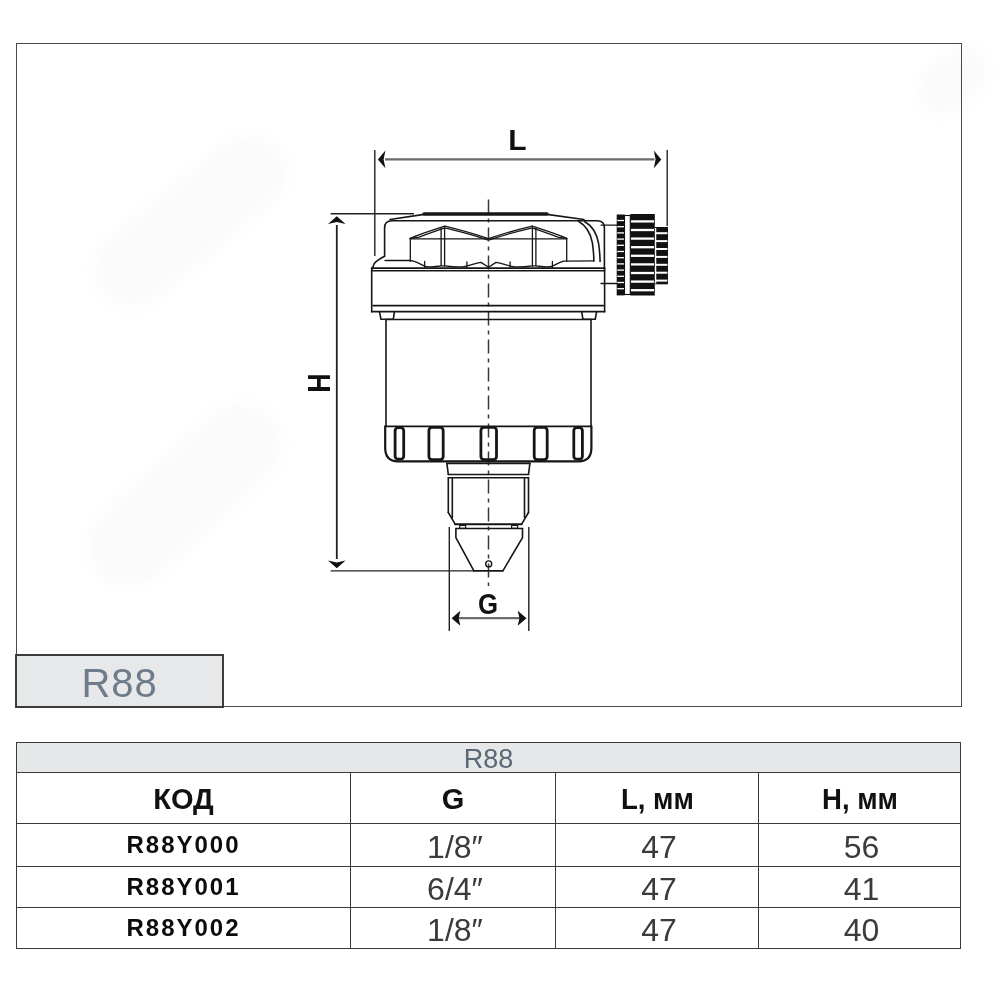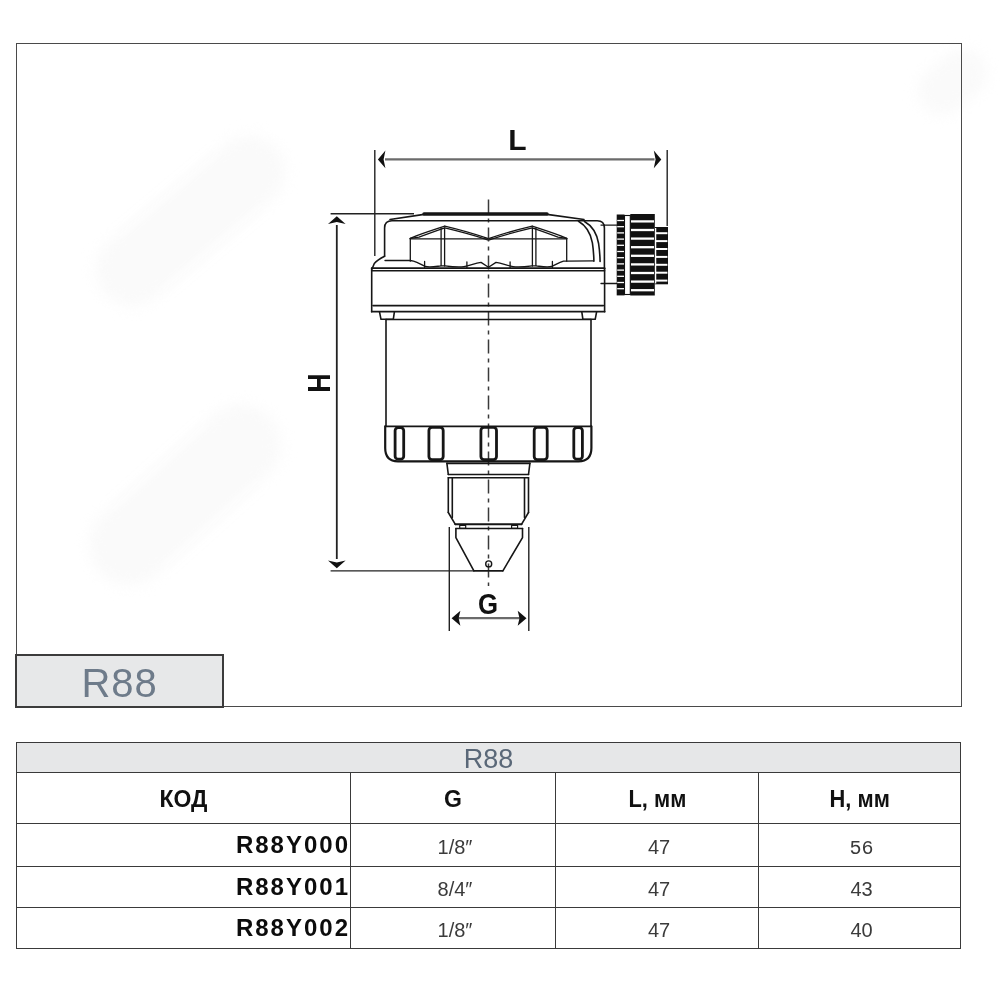--- a/index.html
+++ b/index.html
@@ -3,24 +3,24 @@
 <meta charset="utf-8">
 <style>
   html,body{margin:0;padding:0;background:#ffffff;}
   body{width:1000px;height:1000px;position:relative;font-family:"Liberation Sans",sans-serif;overflow:hidden;}
   #frame{position:absolute;left:16px;top:43px;width:945.5px;height:664px;border:1.6px solid #4a4a4a;box-sizing:border-box;}
   #r88label{position:absolute;left:-1.6px;bottom:-1.6px;width:208.5px;height:54px;background:#e7e8e9;border:2px solid #3c3c3c;box-sizing:border-box;display:flex;align-items:center;justify-content:center;font-size:40px;color:#6e7b8a;letter-spacing:1px;padding-top:6px;}
   #drawing{position:absolute;left:0;top:0;}
   #tbl{position:absolute;left:16px;top:742px;width:944px;border-collapse:collapse;table-layout:fixed;}
   #tbl td{border:1.4px solid #3a3a3a;text-align:center;vertical-align:middle;padding:0;box-sizing:border-box;}
   #tbl .hdr{background:#e6e7e8;font-size:27px;color:#5a6878;height:28.5px;line-height:28.5px;}
-  #tbl .ch{font-weight:bold;font-size:23px;color:#111;height:51.5px;text-align:center;}
+  #tbl .ch{font-weight:bold;font-size:29px;color:#111;height:51.5px;text-align:center;}
   #tbl .ch span{display:inline-block;}
-  #tbl .code{font-weight:bold;font-size:24px;color:#0c0c0c;letter-spacing:2px;text-align:right;}
-  #tbl .val{font-size:20px;color:#3b3b3b;}
+  #tbl .code{font-weight:bold;font-size:24px;color:#0c0c0c;letter-spacing:2px;}
+  #tbl .val{font-size:32px;color:#3b3b3b;}
   .wm{position:absolute;background:#fafafa;border-radius:45px;filter:blur(7px);}
 </style>
 </head>
 <body>
 <div class="wm" style="left:78px;top:185px;width:225px;height:72px;transform:rotate(-40deg);"></div>
 <div class="wm" style="left:915px;top:58px;width:75px;height:48px;transform:rotate(-40deg);"></div>
 <div class="wm" style="left:70px;top:455px;width:230px;height:80px;transform:rotate(-42deg);"></div>
 <div id="frame">
   <div id="r88label">R88</div>
 </div>
@@ -190,27 +190,27 @@
   <tr>
         <td class="ch"><span style="position:relative;top:2px;">КОД</span></td>
         <td class="ch"><span style="position:relative;top:2px;">G</span></td>
         <td class="ch"><span style="position:relative;top:2px;transform:scaleX(0.95);">L, мм</span></td>
         <td class="ch"><span style="position:relative;top:2px;transform:scaleX(0.95);">H, мм</span></td>
       </tr>
   <tr style="height:42.5px">
         <td class="code">R88Y000</td>
         <td class="val"><span style="position:relative;top:3px;left:2px;">1/8″</span></td>
         <td class="val"><span style="position:relative;top:3px;left:2px;">47</span></td>
-        <td class="val"><span style="position:relative;top:3px;left:2px;font-family:Liberation Mono, monospace;">56</span></td>
+        <td class="val"><span style="position:relative;top:3px;left:2px;">56</span></td>
       </tr>
   <tr style="height:41px">
         <td class="code">R88Y001</td>
-        <td class="val"><span style="position:relative;top:3px;left:2px;">8/4″</span></td>
+        <td class="val"><span style="position:relative;top:3px;left:2px;">6/4″</span></td>
         <td class="val"><span style="position:relative;top:3px;left:2px;">47</span></td>
-        <td class="val"><span style="position:relative;top:3px;left:2px;">43</span></td>
+        <td class="val"><span style="position:relative;top:3px;left:2px;">41</span></td>
       </tr>
   <tr style="height:41.5px">
         <td class="code">R88Y002</td>
         <td class="val"><span style="position:relative;top:3px;left:2px;">1/8″</span></td>
         <td class="val"><span style="position:relative;top:3px;left:2px;">47</span></td>
         <td class="val"><span style="position:relative;top:3px;left:2px;">40</span></td>
       </tr>
 </tbody>
   </table>
 

